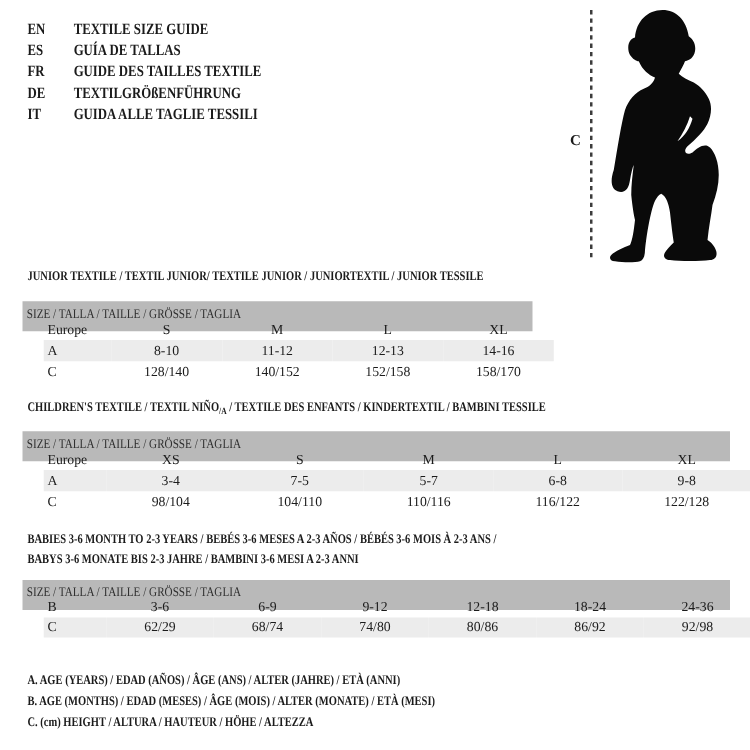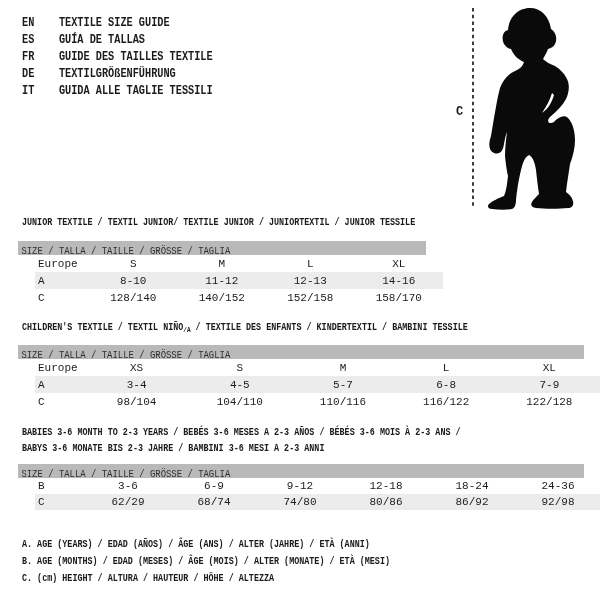--- a/index.html
+++ b/index.html
@@ -1,34 +1,34 @@
 <!DOCTYPE html>
 <html style="--text: #1b1b1b; --bar: #b9b9b9; --alt: #ececec; --figure: #0a0a0a; --line: #3c3c3c;"><head>
 <meta charset="utf-8">
 <style>
   html,body{margin:0;padding:0;background:#fff;}
   .page{
     position:relative;width:600px;height:600px;background:#fff;overflow:hidden;
-    font-family:Liberation Mono, monospace;color:var(--text,#1b1b1b);
+    font-family:Liberation Serif, serif;color:var(--text,#1b1b1b);
   }
   
   .lang-list{position:absolute;left:22px;top:15px;font-weight:bold;font-size:12.5px;
     line-height:17px;transform:scaleX(0.82);transform-origin:left top;white-space:nowrap;}
   .lang-row{display:flex;}
   .lang-code{width:45px;flex:0 0 45px;}
   
   .dash-line-svg{position:absolute;left:470px;top:8px;color:var(--line,#3c3c3c);}
   .fig-label{position:absolute;left:456px;top:105px;font-weight:bold;font-size:12px;}
   .baby-svg{position:absolute;left:482px;top:6px;color:var(--figure,#0a0a0a);}
   
   .sec-title{position:absolute;left:22px;font-weight:bold;font-size:10.5px;line-height:16px;
     transform:scaleX(0.8);transform-origin:left top;white-space:nowrap;}
   .sec-title .subsc{font-size:7.5px;vertical-align:-2px;}
   
-  .size-bar{position:absolute;left:18px;height:14px;background:var(--bar,#b9b9b9);
+  .size-bar{position:absolute;left:18px;height:24px;background:var(--bar,#b9b9b9);
     box-sizing:border-box;overflow:hidden;}
   .size-bar span{display:inline-block;font-size:10.5px;line-height:14px;padding-left:4px;
     color:#2f2f2f;transform:scaleX(0.85);transform-origin:left top;white-space:nowrap;}
   .w-narrow{width:408px;}
   .w-wide{width:566px;}
   
   table.size-table{position:absolute;left:35px;border-collapse:collapse;table-layout:fixed;
     font-size:11px;border:none;}
   table.size-table td{padding:0;height:17px;text-align:center;vertical-align:middle;}
   table.t3 td{height:16px;}
@@ -173,24 +173,24 @@
       <td class="lbl">Europe</td>
       <td>XS</td>
       <td>S</td>
       <td>M</td>
       <td>L</td>
       <td>XL</td>
     </tr>
     <tr class="alt">
       <td class="lbl">A</td>
       <td>3-4</td>
-      <td>4-5</td>
+      <td>7-5</td>
       <td>5-7</td>
       <td>6-8</td>
-      <td>7-9</td>
+      <td>9-8</td>
     </tr>
     <tr>
       <td class="lbl">C</td>
       <td>98/104</td>
       <td>104/110</td>
       <td>110/116</td>
       <td>116/122</td>
       <td>122/128</td>
     </tr>
   </tbody>

